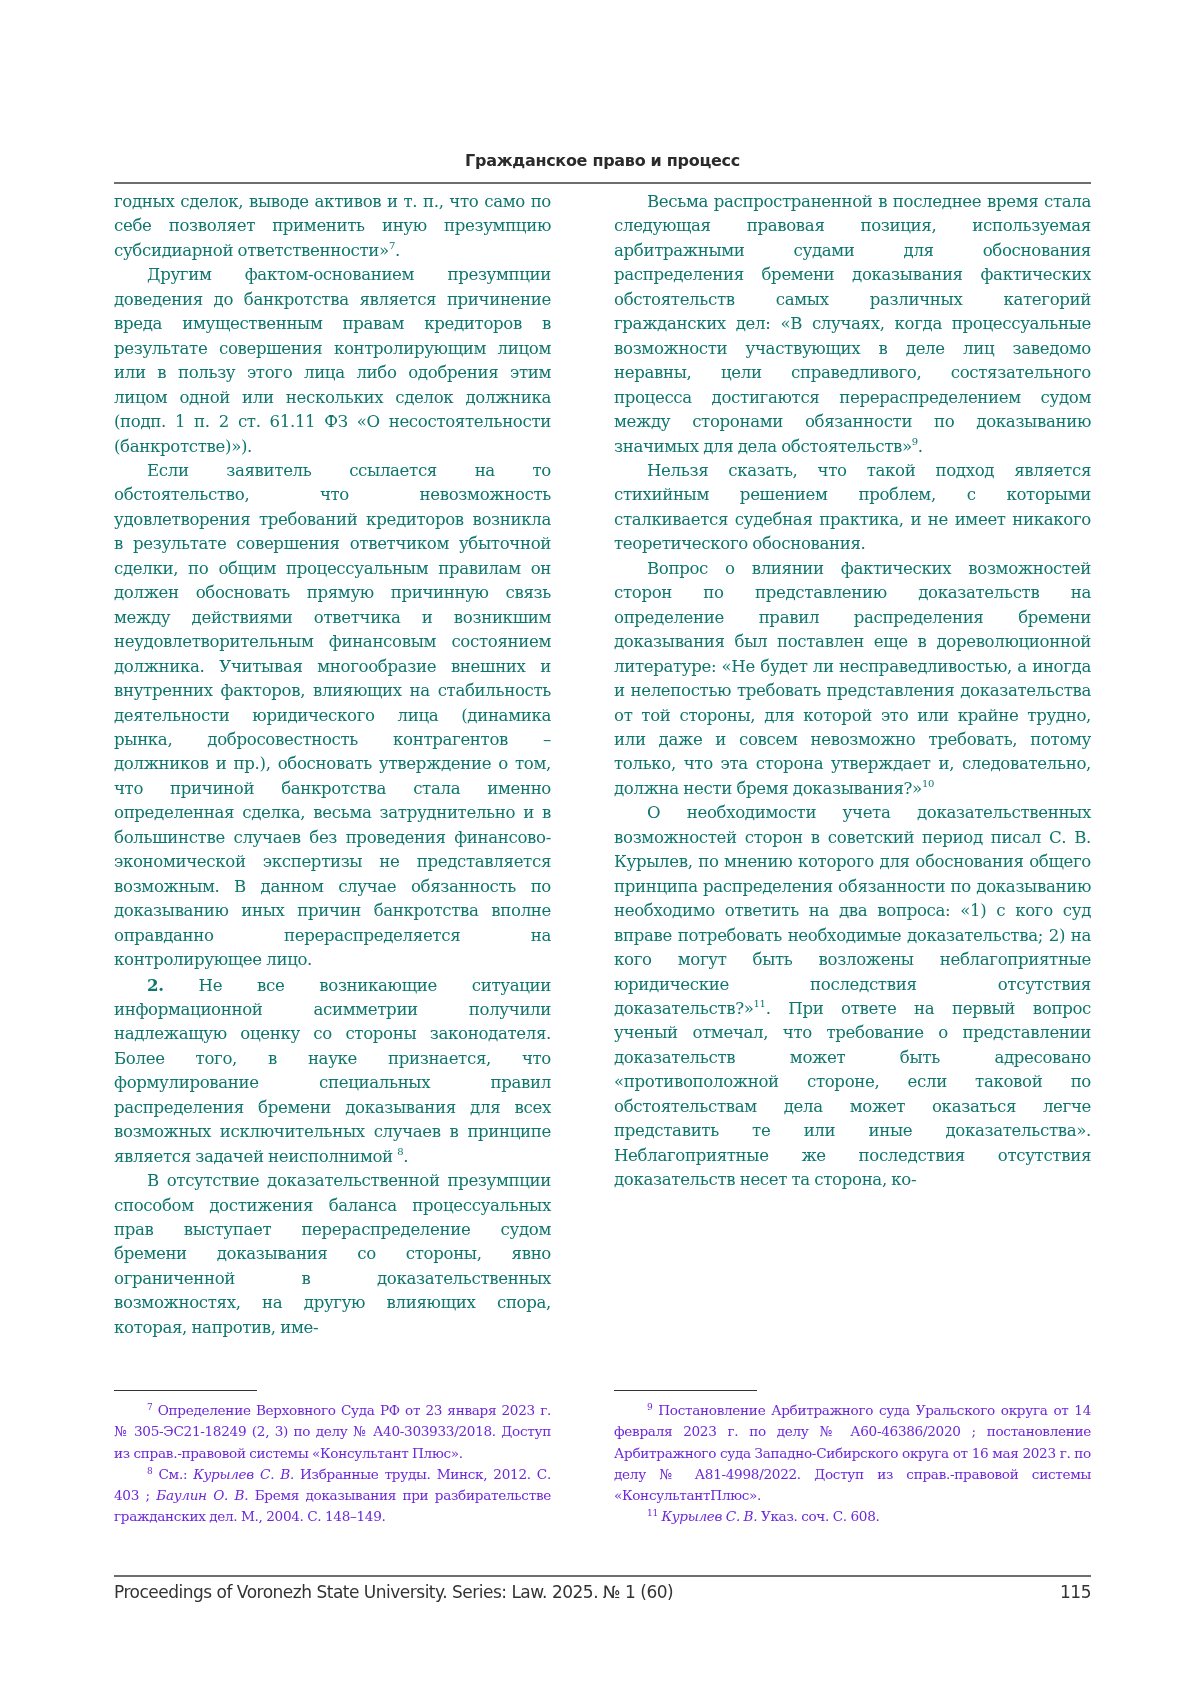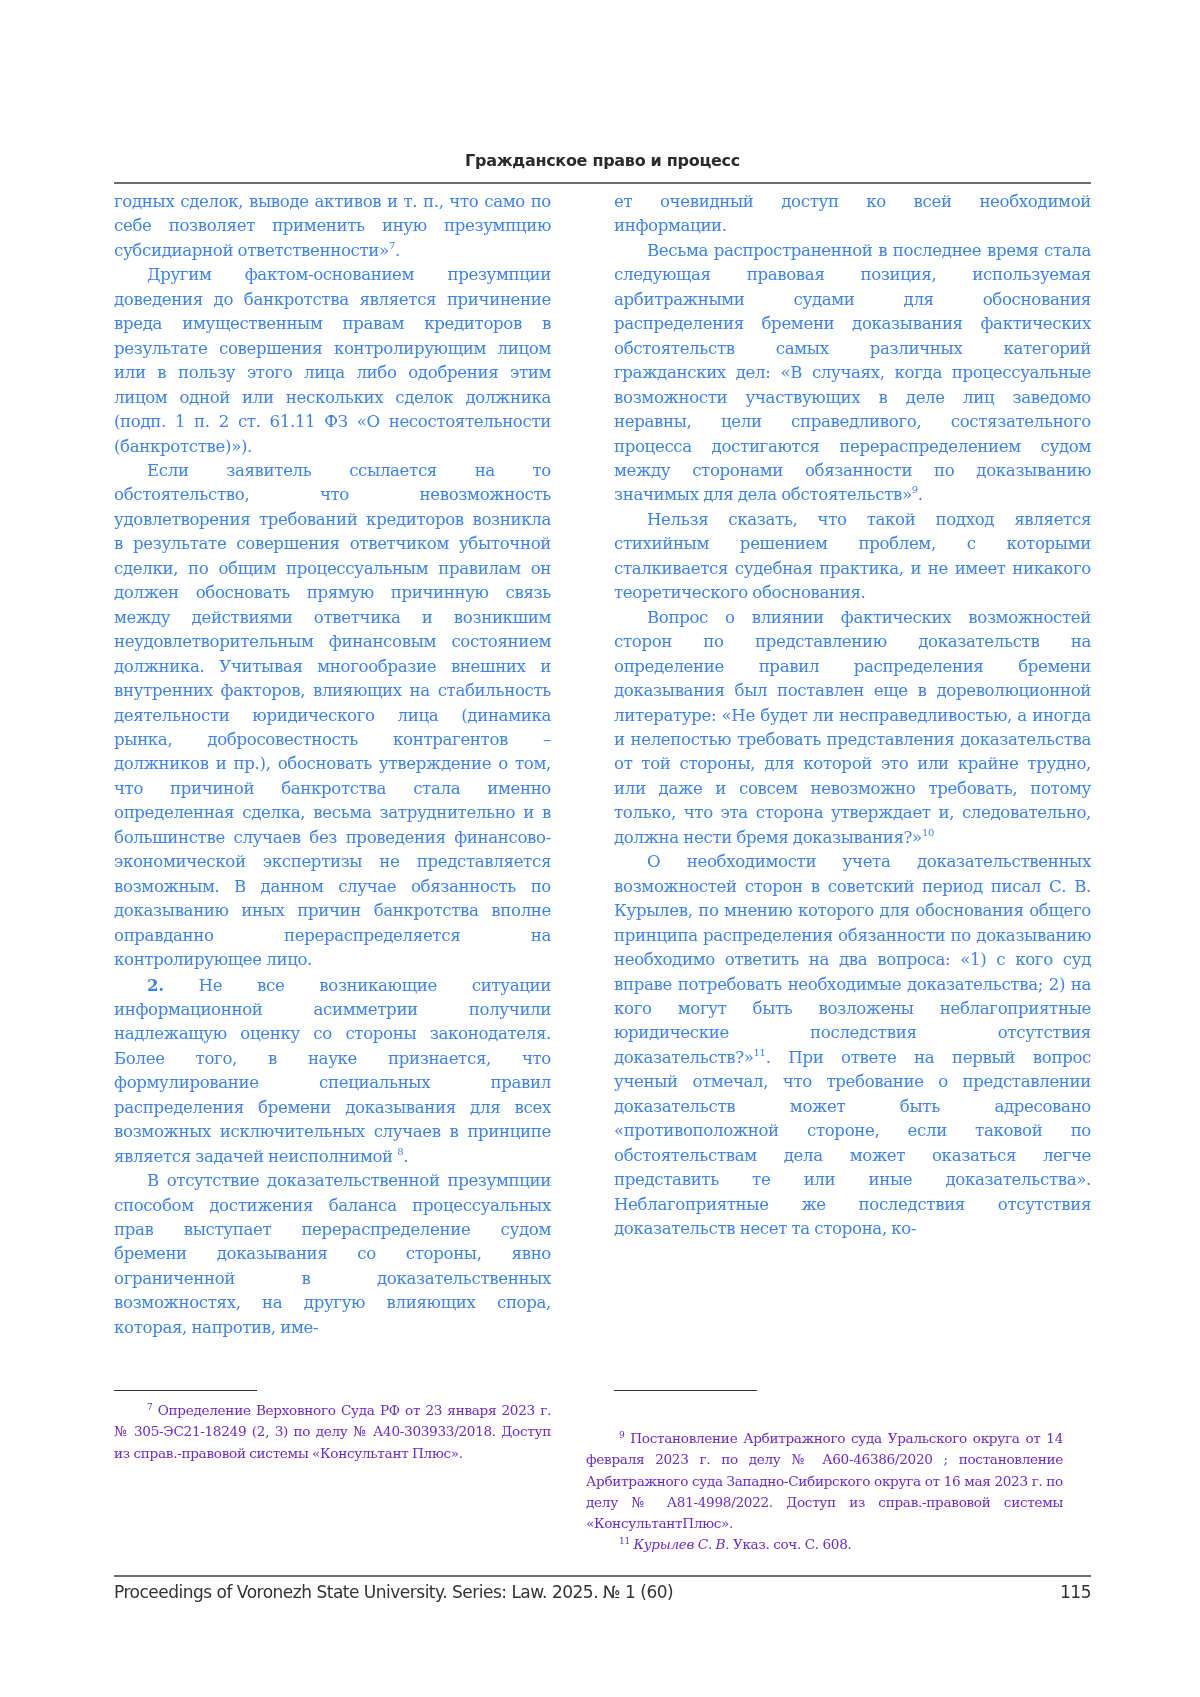--- a/index.html
+++ b/index.html
@@ -6,38 +6,38 @@
   body { width: 1200px; height: 1697px; position: relative; overflow: hidden; color: #2a2a2a; }
   .running-head {
     position: absolute; left: 114px; top: 146px; width: 977px; height: 36px;
     border-bottom: 2px solid #6e6e6e;
     font-family: "DejaVu Sans", sans-serif; font-weight: bold; font-size: 16px;
     text-align: center; line-height: 30px; color: #2b2b2b; letter-spacing: -0.3px;
   }
   .col {
     position: absolute; top: 190px; width: 437px;
     font-family: "DejaVu Serif", serif; font-size: 16.6px; line-height: 24.45px;
-    text-align: justify; color: #3b82f6; letter-spacing: -0.35px; word-spacing: -0.5px;
+    text-align: justify; color: #0f766e; letter-spacing: -0.35px; word-spacing: -0.5px;
   }
   .col.left { left: 114px; }
   .col.right { left: 614px; width: 477px; }
   .col p { margin: 0; text-indent: 0; hyphens: manual; }
   .col p.indent { text-indent: 33px; }
   sup { font-size: 10px; line-height: 0; vertical-align: 7px; }
   b { font-weight: bold; }
   .fn-rule { position: absolute; top: 1390px; width: 143px; height: 0; border-top: 1.5px solid #333; }
   .fn-rule.left { left: 114px; }
   .fn-rule.right { left: 614px; }
   .footnotes {
     position: absolute; top: 1400px;
     font-family: "DejaVu Serif", serif; font-size: 13.6px; line-height: 21.3px;
     text-align: justify; color: #6d28d9; letter-spacing: -0.3px; word-spacing: -0.4px;
   }
   .footnotes.left { left: 114px; width: 437px; }
-  .footnotes.right { left: 586px; width: 477px; margin-top: 28px; }
+  .footnotes.right { left: 614px; width: 477px; }
   .footnotes p { margin: 0; text-indent: 33px; }
   .footnotes sup { font-size: 9px; vertical-align: 5px; }
   .footnotes i { font-style: italic; }
   .running-foot {
     position: absolute; left: 114px; top: 1575px; width: 977px;
     border-top: 2px solid #6e6e6e;
     font-family: "DejaVu Sans", sans-serif; font-size: 17px; color: #333;
     line-height: 30px; letter-spacing: -0.5px;
   }
   .running-foot .journal { float: left; }
@@ -52,32 +52,32 @@
 
 <div class="col left">
   <p><span>годных сделок, выводе активов и т. п., что само по себе позволяет применить иную презумпцию субсидиарной ответственности»</span><sup>7</sup><span>.</span></p>
   <p class="indent">Другим фактом-основанием презумпции доведения до банкротства является причинение вреда имущественным правам кредиторов в результате совершения контролирующим лицом или в пользу этого лица либо одобрения этим лицом одной или нескольких сделок должника (подп. 1 п. 2 ст. 61.11 ФЗ «О несостоятельности (банкротстве)»).</p>
   <p class="indent">Если заявитель ссылается на то обстоятельство, что невозможность удовлетворения требований кредиторов возникла в результате совершения ответчиком убыточной сделки, по общим процессуальным правилам он должен обосновать прямую причинную связь между действиями ответчика и возникшим неудовлетворительным финансовым состоянием должника. Учитывая многообразие внешних и внутренних факторов, влияющих на стабильность деятельности юридического лица (динамика рынка, добросовестность контрагентов – должников и пр.), обосновать утверждение о том, что причиной банкротства стала именно определенная сделка, весьма затруднительно и в большинстве случаев без проведения финансово-экономической экспертизы не представляется возможным. В данном случае обязанность по доказыванию иных причин банкротства вполне оправданно перераспределяется на контролирующее лицо.</p>
   <p class="indent"><b>2.</b><span> Не все возникающие ситуации информационной асимметрии получили надлежащую оценку со стороны законодателя. Более того, в науке признается, что формулирование специальных правил распределения бремени доказывания для всех возможных исключительных случаев в принципе является задачей неисполнимой </span><sup>8</sup><span>.</span></p>
   <p class="indent">В отсутствие доказательственной презумпции способом достижения баланса процессуальных прав выступает перераспределение судом бремени доказывания со стороны, явно ограниченной в доказательственных возможностях, на другую влияющих спора, которая, напротив, име-</p>
 </div>
 
 <div class="col right">
-  <p>ет очевидный доступ ко всей необходимой информации.</p>
   <p class="indent"><span>Весьма распространенной в последнее время стала следующая правовая позиция, используемая арбитражными судами для обоснования распределения бремени доказывания фактических обстоятельств самых различных категорий гражданских дел: «В случаях, когда процессуальные возможности участвующих в деле лиц заведомо неравны, цели справедливого, состязательного процесса достигаются перераспределением судом между сторонами обязанности по доказыванию значимых для дела обстоятельств»</span><sup>9</sup><span>.</span></p>
   <p class="indent">Нельзя сказать, что такой подход является стихийным решением проблем, с которыми сталкивается судебная практика, и не имеет никакого теоретического обоснования.</p>
   <p class="indent"><span>Вопрос о влиянии фактических возможностей сторон по представлению доказательств на определение правил распределения бремени доказывания был поставлен еще в дореволюционной литературе: «Не будет ли несправедливостью, а иногда и нелепостью требовать представления доказательства от той стороны, для которой это или крайне трудно, или даже и совсем невозможно требовать, потому только, что эта сторона утверждает и, следовательно, должна нести бремя доказывания?»</span><sup>10</sup></p>
   <p class="indent"><span>О необходимости учета доказательственных возможностей сторон в советский период писал С. В. Курылев, по мнению которого для обоснования общего принципа распределения обязанности по доказыванию необходимо ответить на два вопроса: «1) с кого суд вправе потребовать необходимые доказательства; 2) на кого могут быть возложены неблагоприятные юридические последствия отсутствия доказательств?»</span><sup>11</sup><span>. При ответе на первый вопрос ученый отмечал, что требование о представлении доказательств может быть адресовано «противоположной стороне, если таковой по обстоятельствам дела может оказаться легче представить те или иные доказательства». Неблагоприятные же последствия отсутствия доказательств несет та сторона, ко-</span></p>
 </div>
 
 <div class="fn-rule left"></div>
 <div class="fn-rule right"></div>
 
 <div class="footnotes left">
   <p><sup>7</sup> <span>Определение Верховного Суда РФ от 23 января 2023 г. № 305-ЭС21-18249 (2, 3) по делу № А40-303933/2018. Доступ из справ.-правовой системы «Консультант Плюс».</span></p>
+  <p><sup>8</sup> <span>См.: </span><i>Курылев С. В.</i><span> Избранные труды. Минск, 2012. С. 403 ; </span><i>Баулин О. В.</i><span> Бремя доказывания при разбирательстве гражданских дел. М., 2004. С. 148–149.</span></p>
 </div>
 
 <div class="footnotes right">
   <p><sup>9</sup> <span>Постановление Арбитражного суда Уральского округа от 14 февраля 2023 г. по делу № А60-46386/2020 ; постановление Арбитражного суда Западно-Сибирского округа от 16 мая 2023 г. по делу № А81-4998/2022. Доступ из справ.-правовой системы «КонсультантПлюс».</span></p>
   <p><sup>11</sup> <i>Курылев С. В.</i><span> Указ. соч. С. 608.</span></p>
 </div>
 
 <div class="running-foot">
   <span class="journal">Proceedings of Voronezh State University. Series: Law. 2025. № 1 (60)</span>
   <span class="page-num">115</span>

